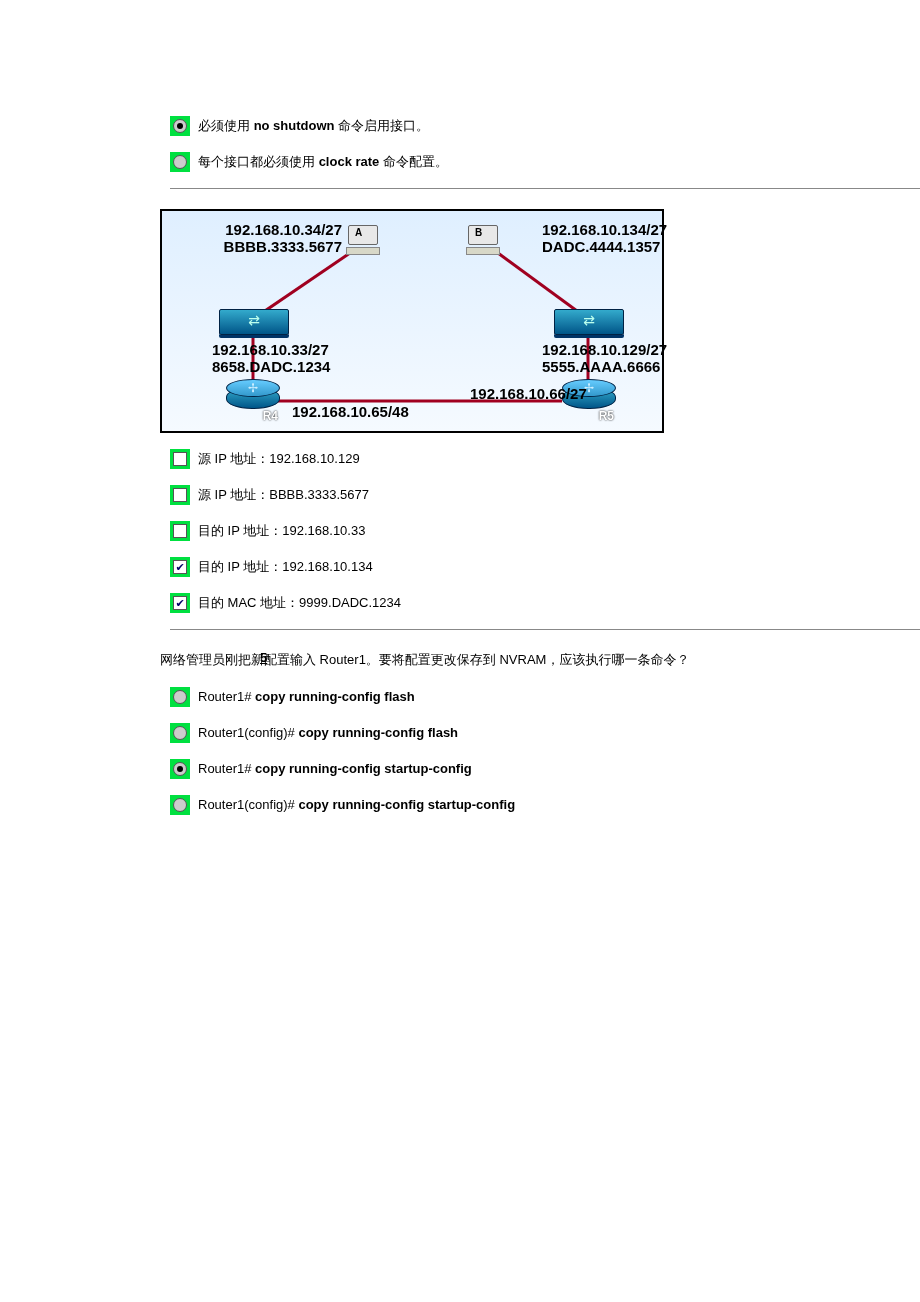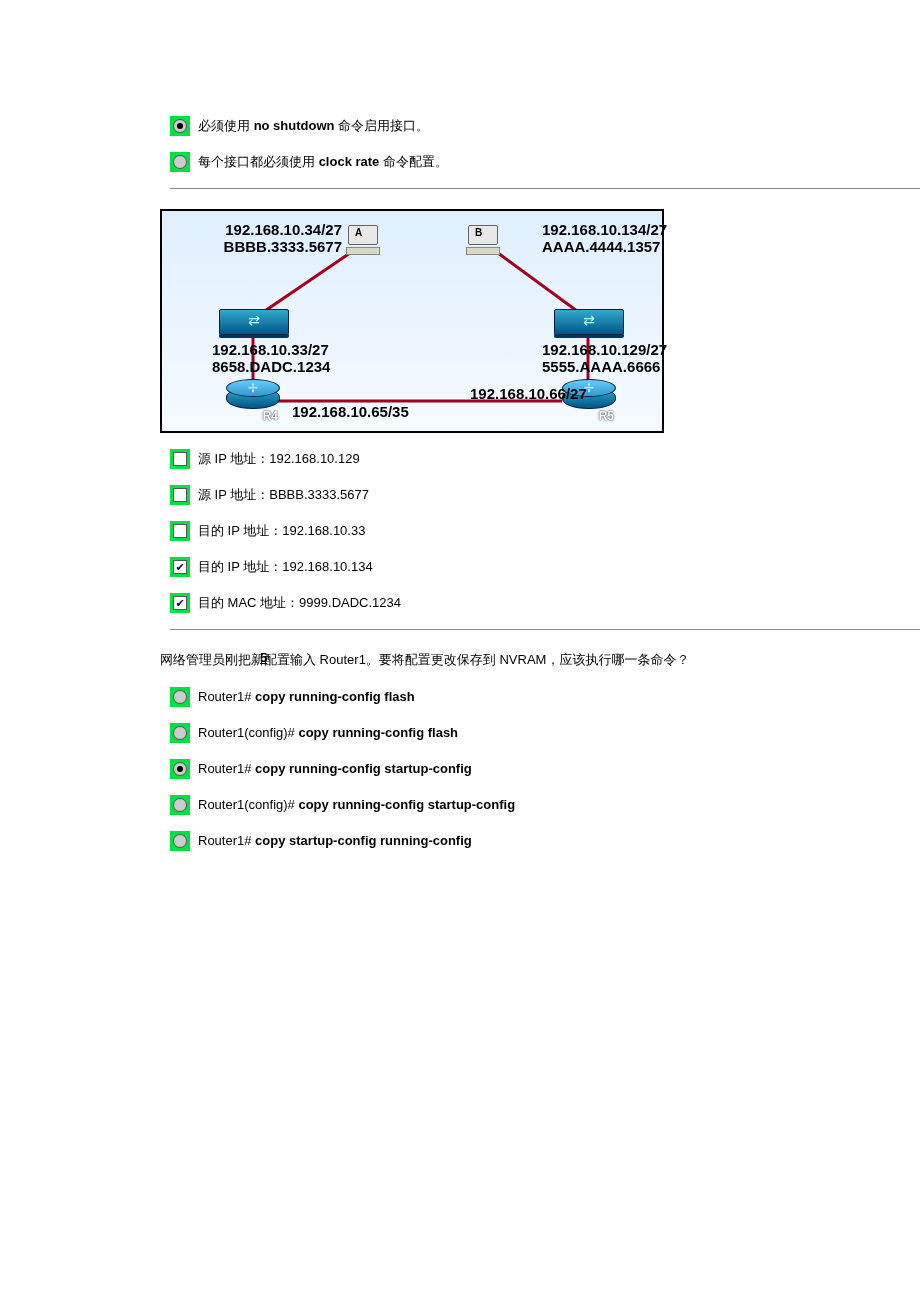--- a/index.html
+++ b/index.html
@@ -244,21 +244,21 @@
             <div class="tag">A</div>
         </div>
 
         <div class="pc" style="left:304px; top:14px;">
           <div class="mon"></div>
             <div class="base"></div>
             <div class="tag">B</div>
         </div>
         <div class="label" style="left:344px; top:10px;margin-left:36px;">
           <div>192.168.10.134/27</div>
-            <div>AAAA.4444.1357</div>
+            <div>DADC.4444.1357</div>
         </div>
 
         <div class="switch" style="left:57px; top:98px;"></div>
         <div class="switch" style="left:392px; top:98px;"></div>
 
         <div class="label" style="left:50px; top:130px;">
           <div>192.168.10.33/27</div>
             <div>8658.DADC.1234</div>
         </div>
         <div class="label" style="left:380px; top:130px; text-align:right; width:112px;">
@@ -270,21 +270,21 @@
           <div class="body"></div>
             <div class="top">✢</div>
             <div class="rlabel">R4</div>
         </div>
         <div class="router" style="left:400px; top:168px;">
           <div class="body"></div>
             <div class="top">✢</div>
             <div class="rlabel">R5</div>
         </div>
 
-        <div class="label" style="left:130px; top:192px;">192.168.10.65/35</div>
+        <div class="label" style="left:130px; top:192px;">192.168.10.65/48</div>
         <div class="label" style="left:308px; top:174px;">192.168.10.66/27</div>
       </div>
     </div>
 
 
     <div class="option-row">
       <span class="check-box">
           <span class="check-inner"></span>
         </span>
       <span>源 IP 地址：192.168.10.129</span>
@@ -346,23 +346,15 @@
       <span><span>Router1# </span><span class="bold">copy running-config startup-config</span></span>
     </div>
     <div class="option-row">
       <span class="radio-box">
           <span class="radio-outer">
             <span class="radio-inner"></span>
           </span>
         </span>
       <span><span>Router1(config)# </span><span class="bold">copy running-config startup-config</span></span>
     </div>
-    <div class="option-row">
-      <span class="radio-box">
-          <span class="radio-outer">
-            <span class="radio-inner"></span>
-          </span>
-        </span>
-      <span><span>Router1# </span><span class="bold">copy startup-config running-config</span></span>
-    </div>
   </div>
 
 </div>
 
 </body></html>

